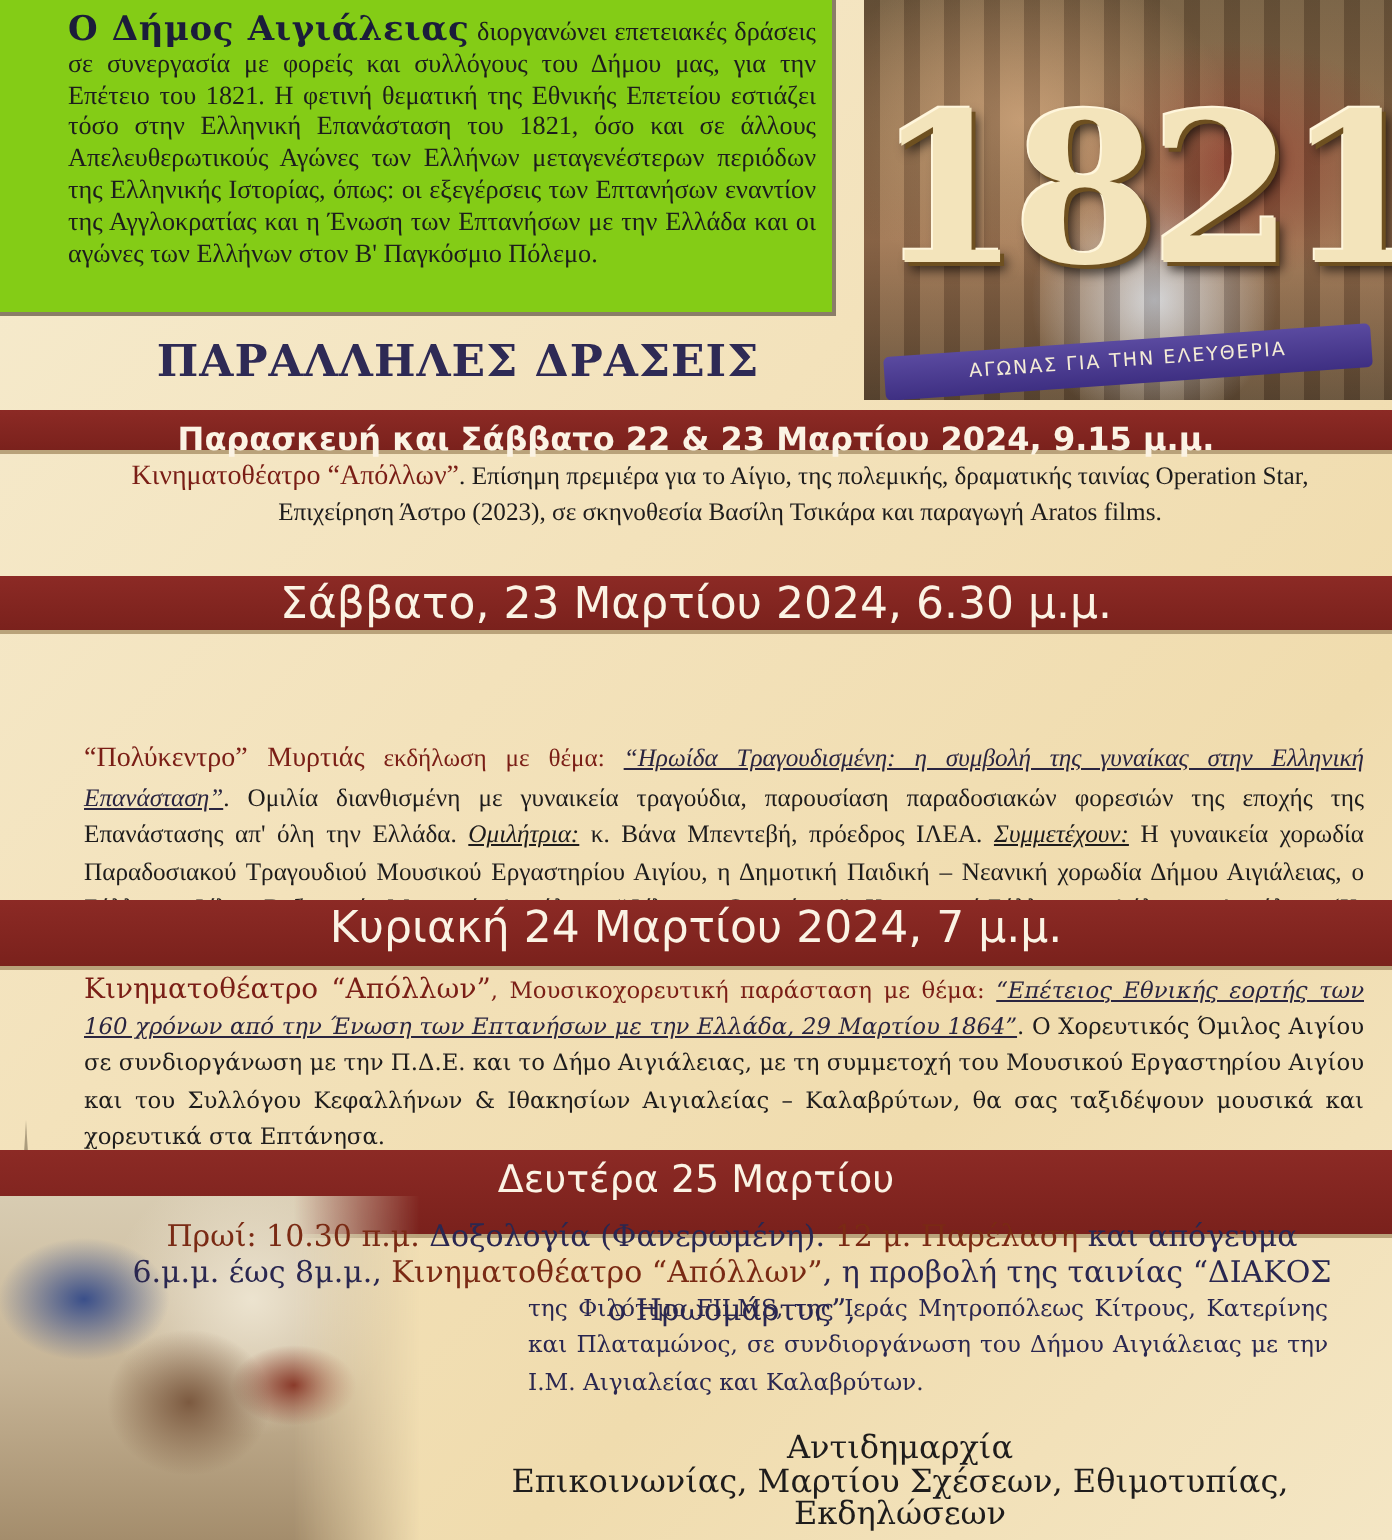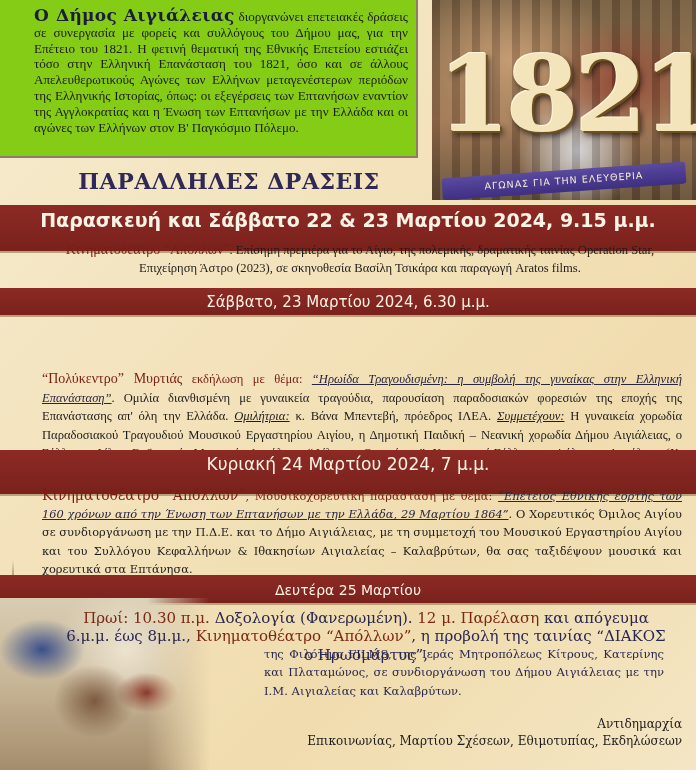--- a/index.html
+++ b/index.html
@@ -62,34 +62,34 @@
   }
 
   
   .day-bar {
     position: absolute; left: 0; width: 696px;
     background: linear-gradient(180deg, #8c2a25 0%, #7a211c 100%);
     color: #fbf3e4; text-align: center;
     font-family: "DejaVu Sans", sans-serif;
     border-bottom: 2px solid #b9a27a;
   }
-  .bar-1 { top: 205px; height: 48px; font-size: 19px; line-height: 30px; font-weight: bold; }
-  .bar-2 { top: 288px; height: 29px; font-size: 15px; line-height: 29px; }
-  .bar-3 { top: 450px; height: 46px; font-size: 17px; line-height: 29px; }
-  .bar-4 { top: 575px; height: 30px; font-size: 14px; line-height: 30px; }
+  .bar-1 { top: 205px; height: 22px; font-size: 16px; line-height: 30px; font-weight: bold; }
+  .bar-2 { top: 288px; height: 29px; font-size: 22px; line-height: 29px; }
+  .bar-3 { top: 450px; height: 35px; font-size: 22px; line-height: 29px; }
+  .bar-4 { top: 575px; height: 44px; font-size: 19px; line-height: 30px; }
 
   .block {
     position: absolute; font-size: 12.6px; line-height: 17.5px; color: #1e1c1c; text-align: justify;
   }
   .block .venue { color: #7a1e16; }
   .block .venue-big { color: #7a1e16; font-size: 14px; }
   .block u, .block .ul { text-decoration: underline; font-style: italic; color: #2a2540; }
   .block .ul-plain { text-decoration: underline; font-style: italic; }
 
-  .block-1 { left: 40px; top: 241px; width: 640px; text-align: center; font-size: 12.6px; line-height: 17.5px; }
+  .block-1 { left: 40px; top: 230px; width: 640px; text-align: center; font-size: 12.6px; line-height: 17.5px; }
   .block-2 { left: 42px; top: 322px; width: 640px; line-height: 18.6px; margin-top: 48px; }
   .block-3 { left: 42px; top: 486px; width: 640px; line-height: 18.2px; font-family: "DejaVu Serif", serif; font-size: 11.4px; }
 
   
   .battle-image {
     position: absolute; left: 0; top: 598px; width: 210px; height: 172px;
     background:
       radial-gradient(ellipse at 20% 30%, #3a4f8a 0%, transparent 18%),
       radial-gradient(ellipse at 45% 60%, #7c5a40 0%, transparent 25%),
       radial-gradient(ellipse at 70% 55%, #8a3a2a 0%, transparent 15%),
@@ -107,22 +107,22 @@
     position: absolute; left: 66px; top: 609px; width: 600px;
     font-family: "DejaVu Serif", serif; font-size: 15px; line-height: 18.3px; color: #2a2750; text-align: center;
   }
   .block-4 .hl { color: #7a2a14; }
   .block-4b {
     position: absolute; left: 264px; top: 645px; width: 400px;
     font-family: "DejaVu Serif", serif; font-size: 11.6px; line-height: 18.3px; color: #2a2750; text-align: justify;
   }
 
   .footer {
-    position: absolute; left: 218px; top: 716px; width: 464px; text-align: right;
-    font-family: "DejaVu Serif", serif; font-size: 12px; line-height: 16.5px; color: #1e1c1c;
+    position: absolute; left: 218px; top: 716px; width: 464px; text-align: center;
+    font-family: "DejaVu Serif", serif; font-size: 16px; line-height: 16.5px; color: #1e1c1c;
   }
 </style>
 </head>
 <body>
 
 <div class="poster">
 
   <div class="intro-box">
     <span class="lead">Ο Δήμος Αιγιάλειας</span><span> διοργανώνει επετειακές δράσεις σε συνεργασία με φορείς και συλλόγους του Δήμου μας, για την Επέτειο του 1821. Η φετινή θεματική της Εθνικής Επετείου εστιάζει τόσο στην Ελληνική Επανάσταση του 1821, όσο και σε άλλους Απελευθερωτικούς Αγώνες των Ελλήνων μεταγενέστερων περιόδων της Ελληνικής Ιστορίας, όπως: οι εξεγέρσεις των Επτανήσων εναντίον της Αγγλοκρατίας και η Ένωση των Επτανήσων με την Ελλάδα και οι αγώνες των Ελλήνων στον Β' Παγκόσμιο Πόλεμο.</span>
   </div>

